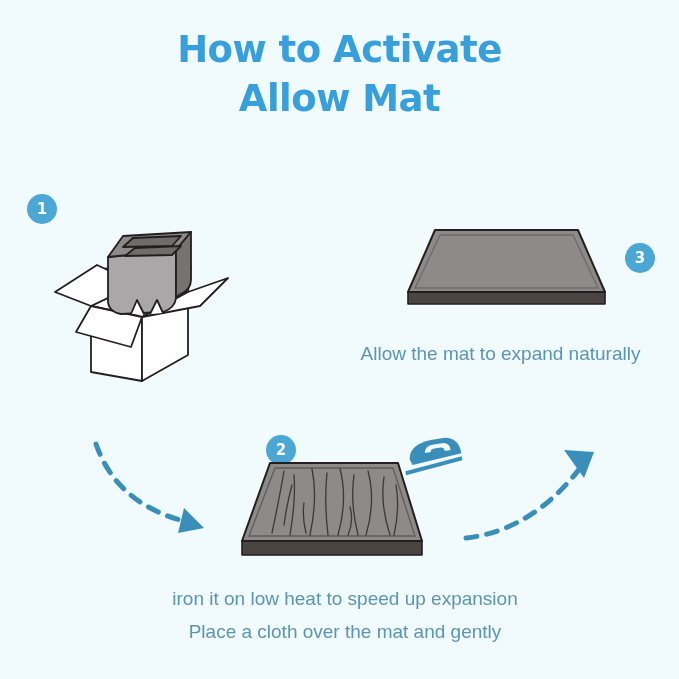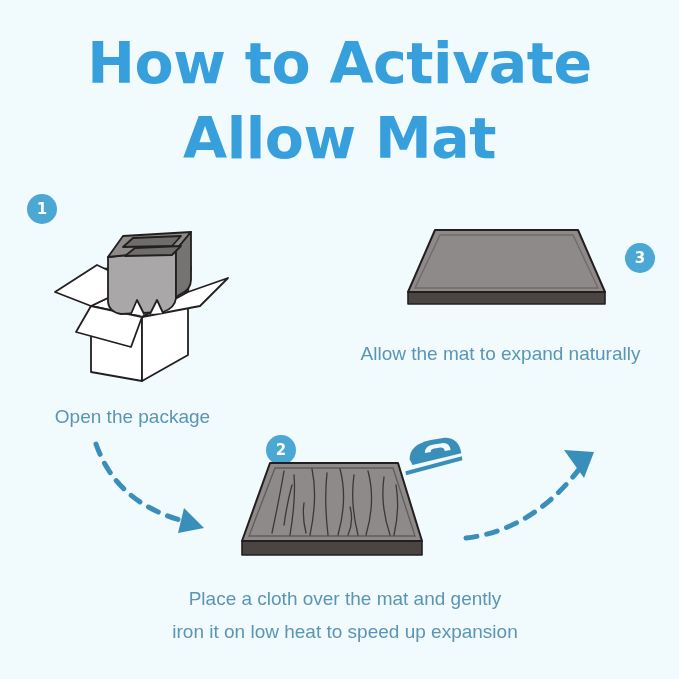--- a/index.html
+++ b/index.html
@@ -22,21 +22,21 @@
 
   
   .title-block {
     position: absolute;
     top: 26px;
     left: 0;
     width: 679px;
     text-align: center;
   }
   .title-line {
-    font-size: 57px;
+    font-size: 37px;
     font-weight: bold;
     color: #37a0dc;
     letter-spacing: -0.5px;
     line-height: 1.32;
     font-family: "DejaVu Sans", sans-serif;
   }
 
   
   .badge {
     position: absolute;
@@ -119,23 +119,20 @@
 
         <path d="M78 25 L88 16 L136 14 L127 24 Z" fill="#6f6c6c"></path>
         <path d="M80 34 L90 26 L136 24 L127 33 Z" fill="#6f6c6c"></path>
 
         <path d="M86 92 L92 78 L99 92" fill="#ffffff"></path>
         <path d="M105 92 L112 78 L118 91" fill="#ffffff"></path>
       </g>
     </svg>
   </div>
 
-  <div class="caption" id="caption-1">
-    <span>Open the package</span>
-  </div>
 
   <div class="badge" id="badge-3">
     <span>3</span>
   </div>
 
   <div class="art" id="art-mat-flat">
     <svg width="215" height="100" viewBox="0 0 215 100">
 
       <path d="M8 70 L8 82 L205 82 L205 70 Z" fill="#4a4443" stroke="#231f20" stroke-width="1.6" stroke-linejoin="round"></path>
 
@@ -186,22 +183,22 @@
         <path d="M14 22 Q16 7 38 6 L52 6 Q66 8 66 24 L16 28 Z" fill="#3a8fba"></path>
 
         <path d="M30 18 Q31 11 40 11 L50 11 Q56 12 56 19 L50 19 Q50 15 45 15 L40 15 Q36 15 36 18 Z" fill="#f1fafd"></path>
 
         <path d="M8 33 L66 27 L66 31 L8 37 Z" fill="#3a8fba"></path>
       </g>
     </svg>
   </div>
 
   <div class="caption" id="caption-2">
+    <div>iron it on low heat to speed up expansion</div>
     <div>Place a cloth over the mat and gently</div>
-    <div>iron it on low heat to speed up expansion</div>
   </div>
 
   <div class="art" id="arrow-left">
     <svg width="140" height="110" viewBox="0 0 140 110">
       <path d="M8 6 Q30 70 108 86" fill="none" stroke="#3a8fba" stroke-width="5" stroke-linecap="round" stroke-dasharray="11 10"></path>
       <path d="M96 70 L116 90 L90 95 Z" fill="#3a8fba"></path>
     </svg>
   </div>
 
   <div class="art" id="arrow-right">

